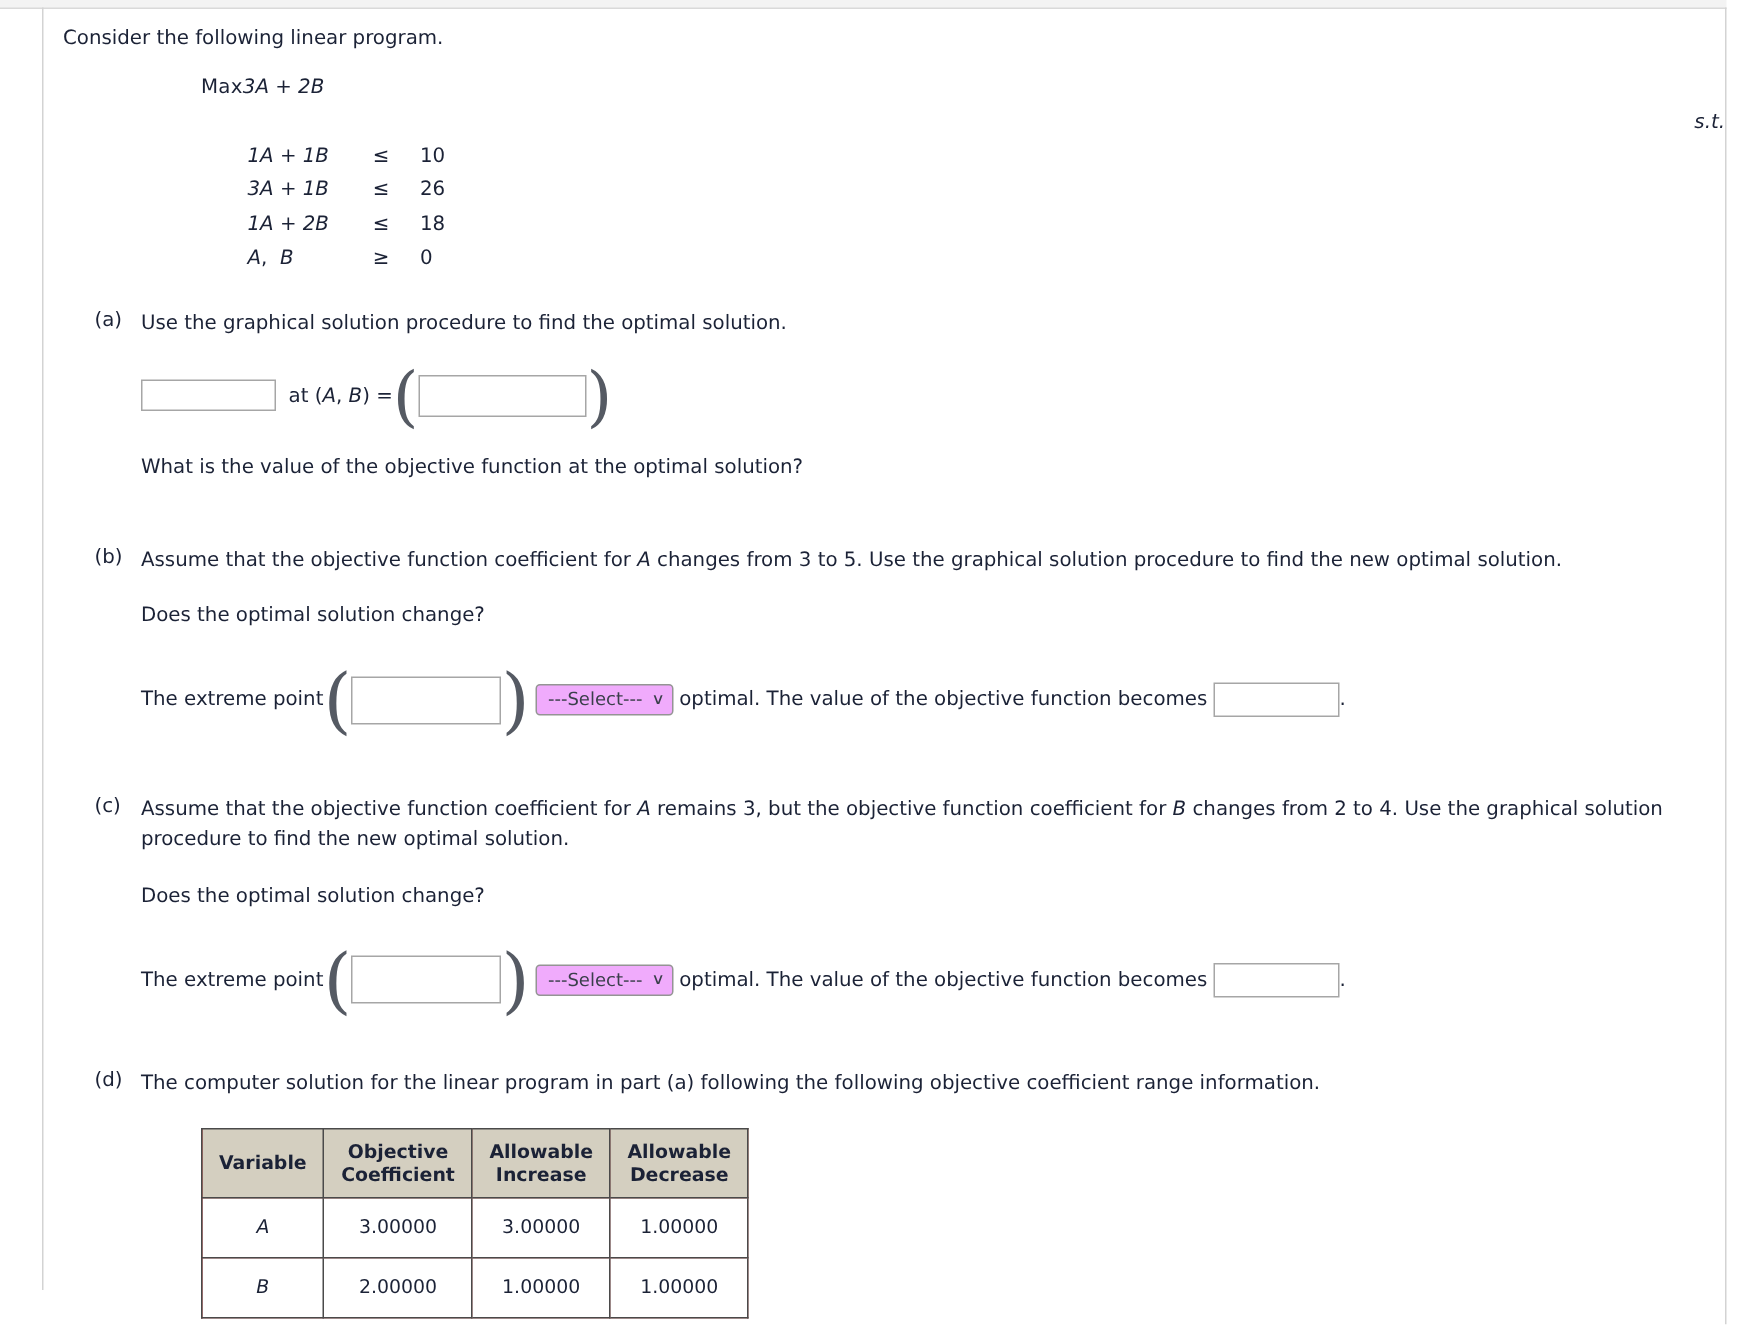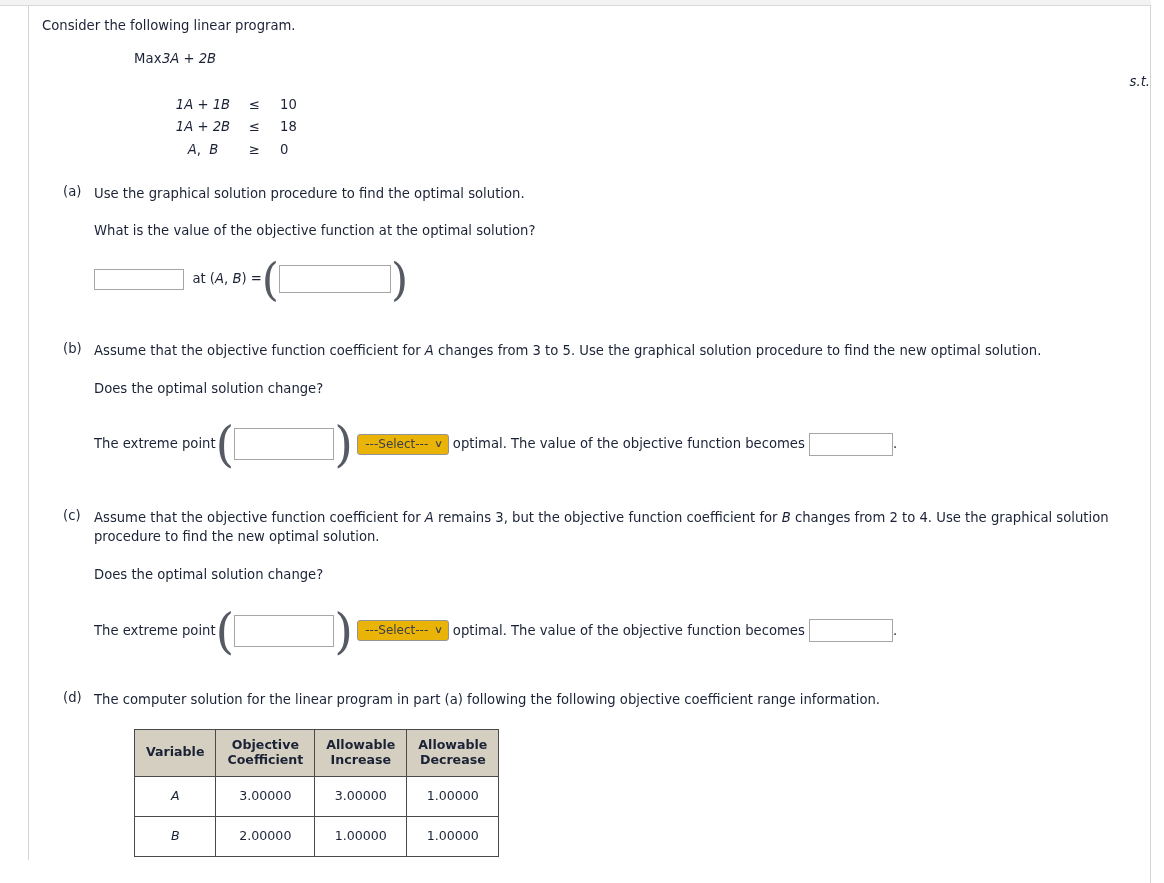--- a/index.html
+++ b/index.html
@@ -66,21 +66,21 @@
     line-height: 1.72;
     white-space: nowrap;
   }
   .lp-line { display: block; }
   .lp-obj-label { letter-spacing: 0.2px; }
   .lp-st { font-style: italic; text-align: right; }
   .lp-constraint { display: block; padding-left: 31px; }
   .lp-lhs {
     display: inline-block;
     width: 76px;
-    text-align: center;
+    text-align: left;
   }
   .lp-rel {
     display: inline-block;
     width: 26px;
     text-align: center;
   }
   .lp-rhs { display: inline-block; margin-left: 13px; }
   .v { font-style: italic; margin-top: 28px; }
 
   
@@ -130,21 +130,21 @@
   .paren-a { font-size: 44px; position: relative; top: 1px; }
   .paren-ep { font-size: 48px; position: relative; top: 1px; }
 
   .sel {
     display: inline-block;
     vertical-align: middle;
     height: 21px;
     line-height: 19px;
     border: 1px solid #949494;
     border-radius: 3px;
-    background: #eab308;
+    background: #f0abfc;
     color: #3a3f4b;
     font-family: "DejaVu Sans", "Liberation Sans", sans-serif;
     font-size: 12px;
     padding: 0 5px 0 7px;
     box-sizing: border-box;
     white-space: nowrap;
   }
   .sel .chev {
     display: inline-block;
     margin-left: 7px;
@@ -189,33 +189,34 @@
   <div class="frame-right"></div>
 
   <div class="content">
 
     <div class="intro">Consider the following linear program.</div>
 
     <div class="lp-block">
       <span class="lp-line"><span class="lp-obj-label">Max</span><span><span class="v">3A</span> + <span class="v">2B</span></span></span>
       <span class="lp-line lp-st">s.t.</span>
       <span class="lp-constraint"><span class="lp-lhs"><span class="v">1A</span> + <span class="v">1B</span></span><span class="lp-rel">≤</span><span class="lp-rhs">10</span></span>
+      <span class="lp-constraint"><span class="lp-lhs"><span class="v">3A</span> + <span class="v">1B</span></span><span class="lp-rel">≤</span><span class="lp-rhs">26</span></span>
       <span class="lp-constraint"><span class="lp-lhs"><span class="v">1A</span> + <span class="v">2B</span></span><span class="lp-rel">≤</span><span class="lp-rhs">18</span></span>
       <span class="lp-constraint"><span class="lp-lhs"><span class="v">A</span>, &nbsp;<span class="v">B</span></span><span class="lp-rel">≥</span><span class="lp-rhs">0</span></span>
     </div>
 
     <div class="part">
       <span class="part-label">(a)</span>
       <div class="part-body">
         <div>Use the graphical solution procedure to find the optimal solution.</div>
-        <div class="sub-line">What is the value of the objective function at the optimal solution?</div>
         <div class="sub-line">
           <input class="tb tb-a" type="text" value="" style="">
           <span>&nbsp;at (<span class="v">A</span>, <span class="v">B</span>) =</span><span class="paren paren-a">(</span><input class="tb tb-ab" type="text" value="" style=""><span class="paren paren-a">)</span>
         </div>
+        <div class="sub-line">What is the value of the objective function at the optimal solution?</div>
       </div>
     </div>
 
     <div class="part" style="margin-top:42px;">
       <span class="part-label">(b)</span>
       <div class="part-body">
         <div><span>Assume that the objective function coefficient for <i>A</i> changes from 3 to 5. Use the graphical solution procedure to find the new optimal solution.</span></div>
         <div class="sub-line">Does the optimal solution change?</div>
         <div class="sub-line" style="margin-top:24px;">
           <span>The extreme point</span><span class="paren paren-ep">(</span><input class="tb tb-ep" type="text" value="" style=""><span class="paren paren-ep">)</span>

